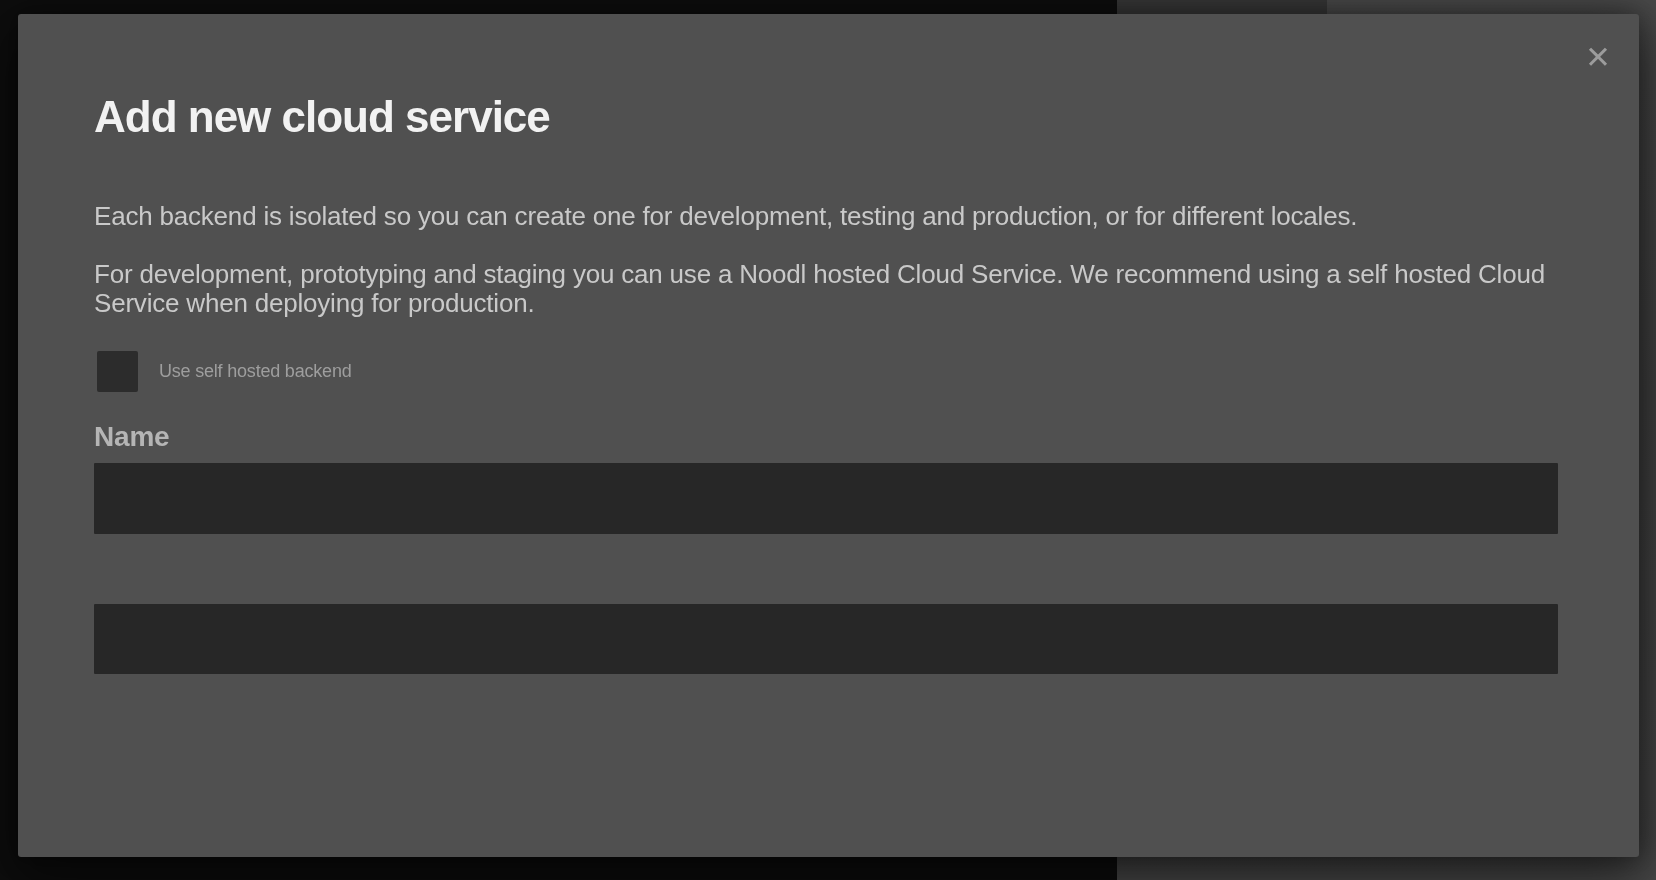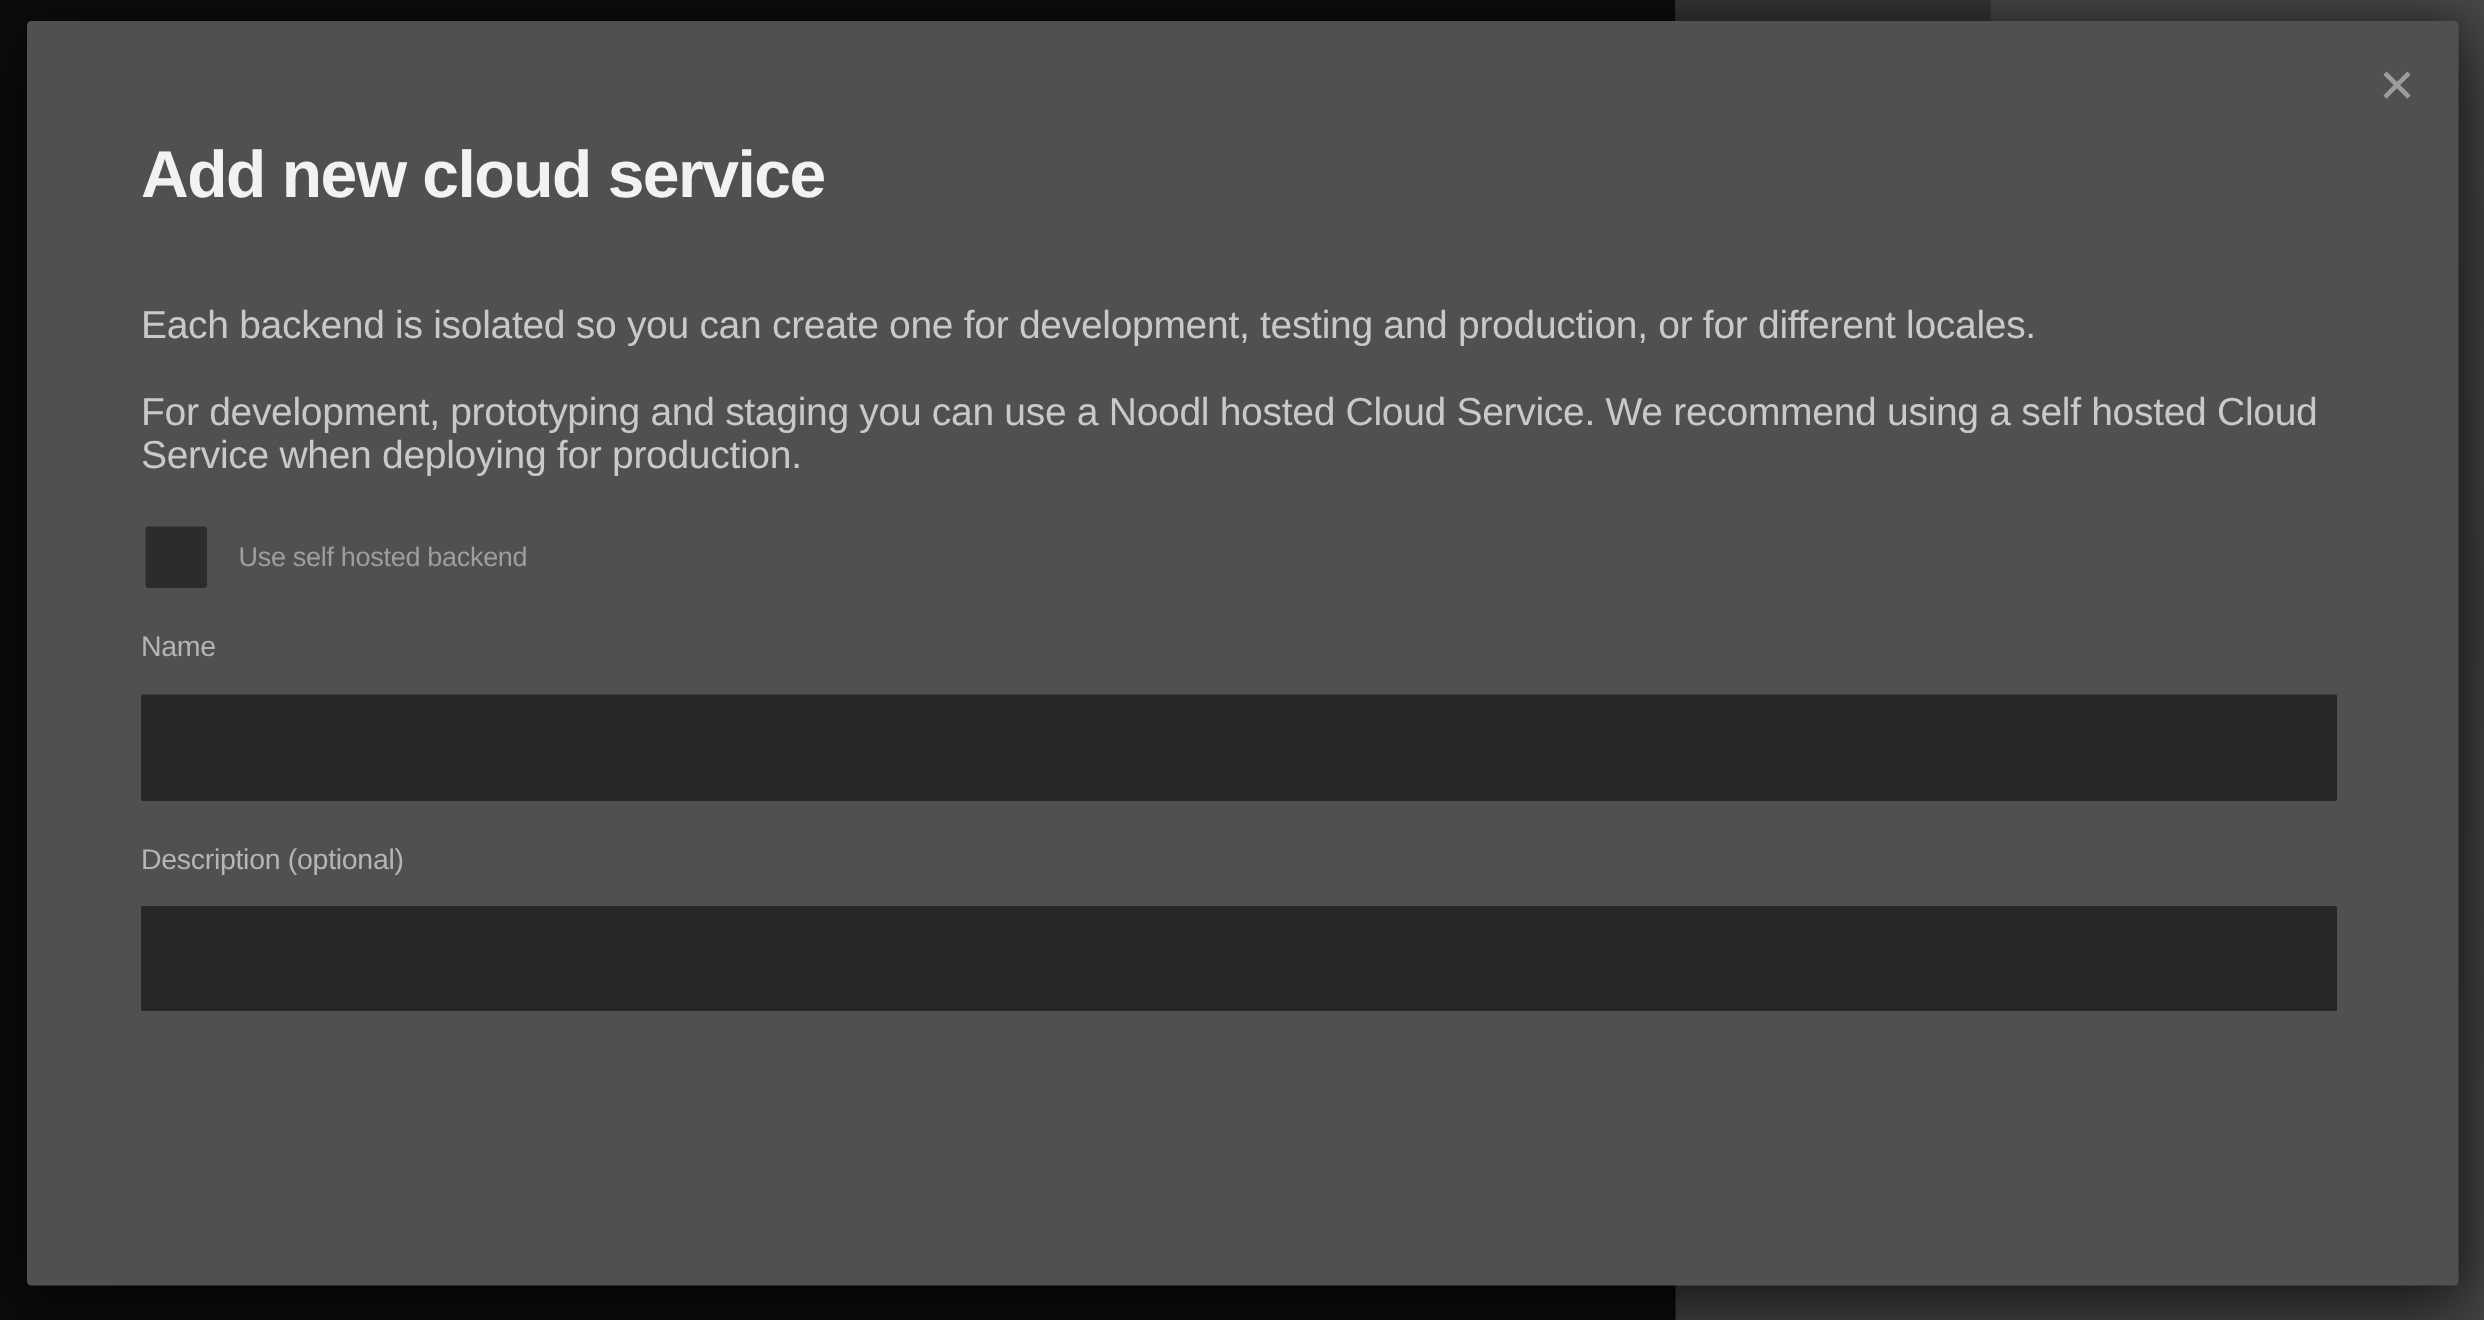--- a/index.html
+++ b/index.html
@@ -74,23 +74,24 @@
   .checkbox-label {
     margin-left: 21px;
     font-size: 18px; letter-spacing: -0.2px;
     color: var(--muted-text, #9e9e9e);
     white-space: pre;
   }
 
   .field-label {
     position: absolute;
     left: 76px;
-    font-size: 19px; letter-spacing: -0.2px;
+    font-size: 28px; letter-spacing: -0.2px;
     color: var(--label-text, #b5b5b5);
     white-space: pre;
+    font-weight: bold;
   }
   .name-label { top: 407px; }
   .description-label { top: 549px; }
 
   .text-input {
     position: absolute;
     left: 76px; width: 1464px;
     background: var(--field-background, #272727);
     border: none; border-radius: 1px;
     color: #e6e6e6; font-size: 26px; padding: 0 18px;
@@ -133,17 +134,16 @@
 Service when deploying for production.</p>
 
   <div class="checkbox-row">
     <div class="checkbox"></div>
     <span class="checkbox-label">Use self hosted backend</span>
   </div>
 
   <div class="field-label name-label">Name</div>
   <input class="text-input name-input" type="text" value="" style="">
 
-  <div class="field-label description-label">Description (optional)</div>
   <input class="text-input description-input" type="text" value="" style="">
 
 
 </div>
 
 </body></html>

